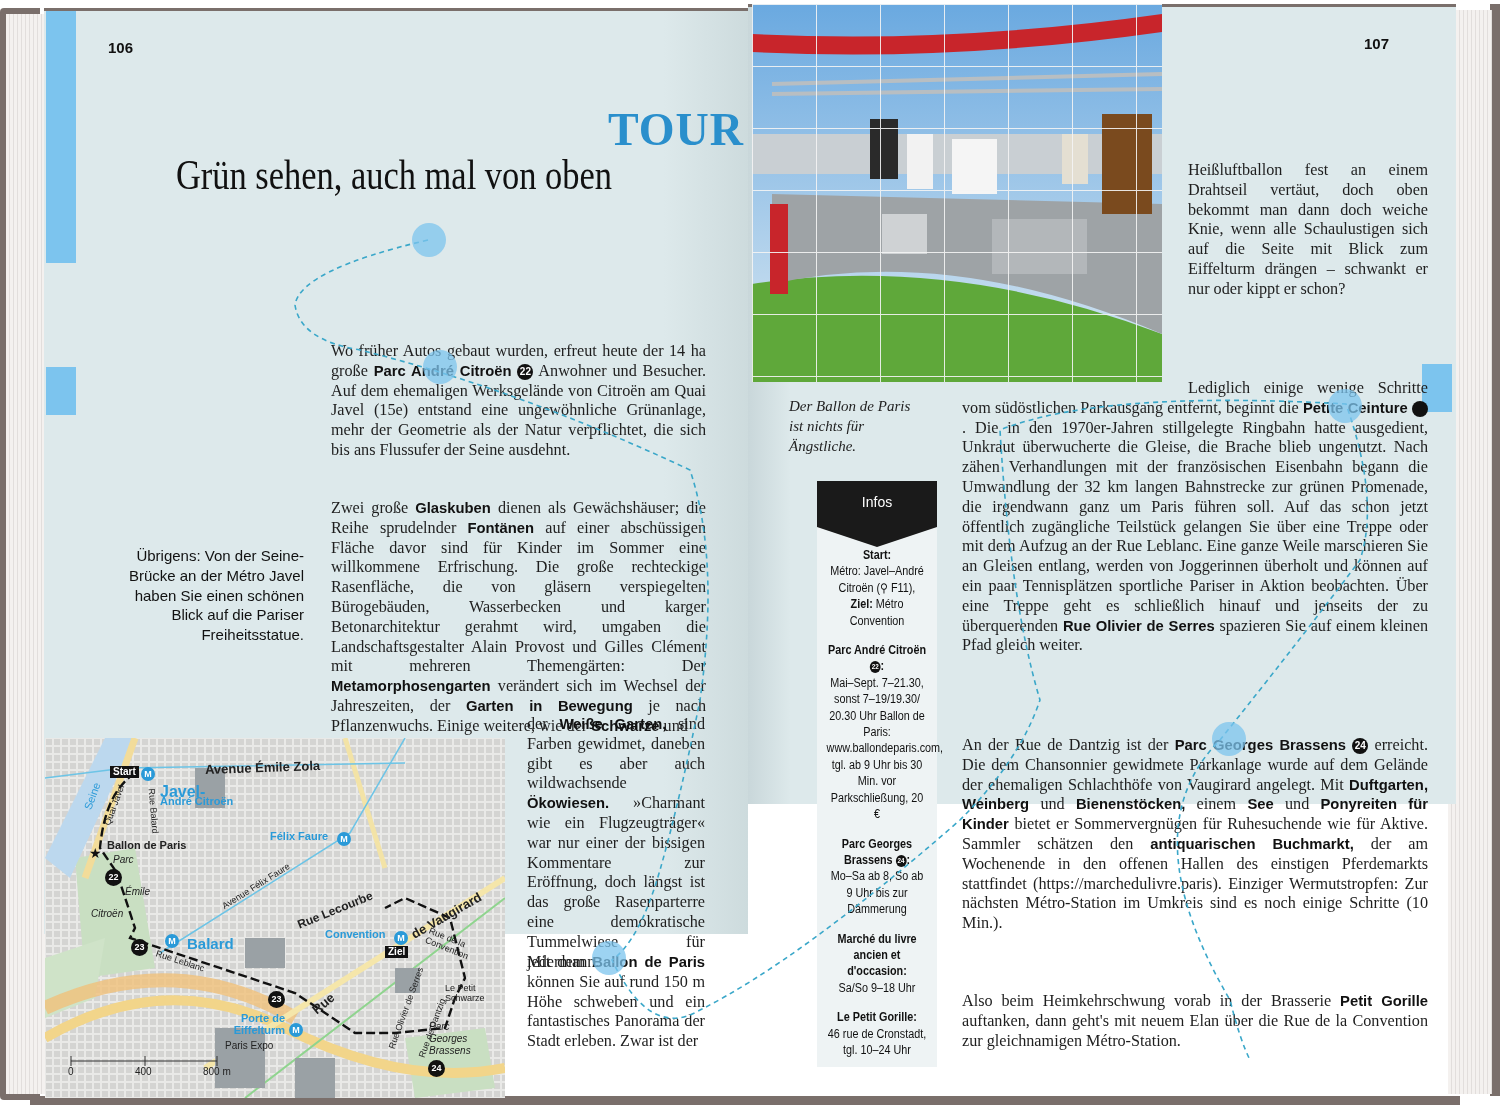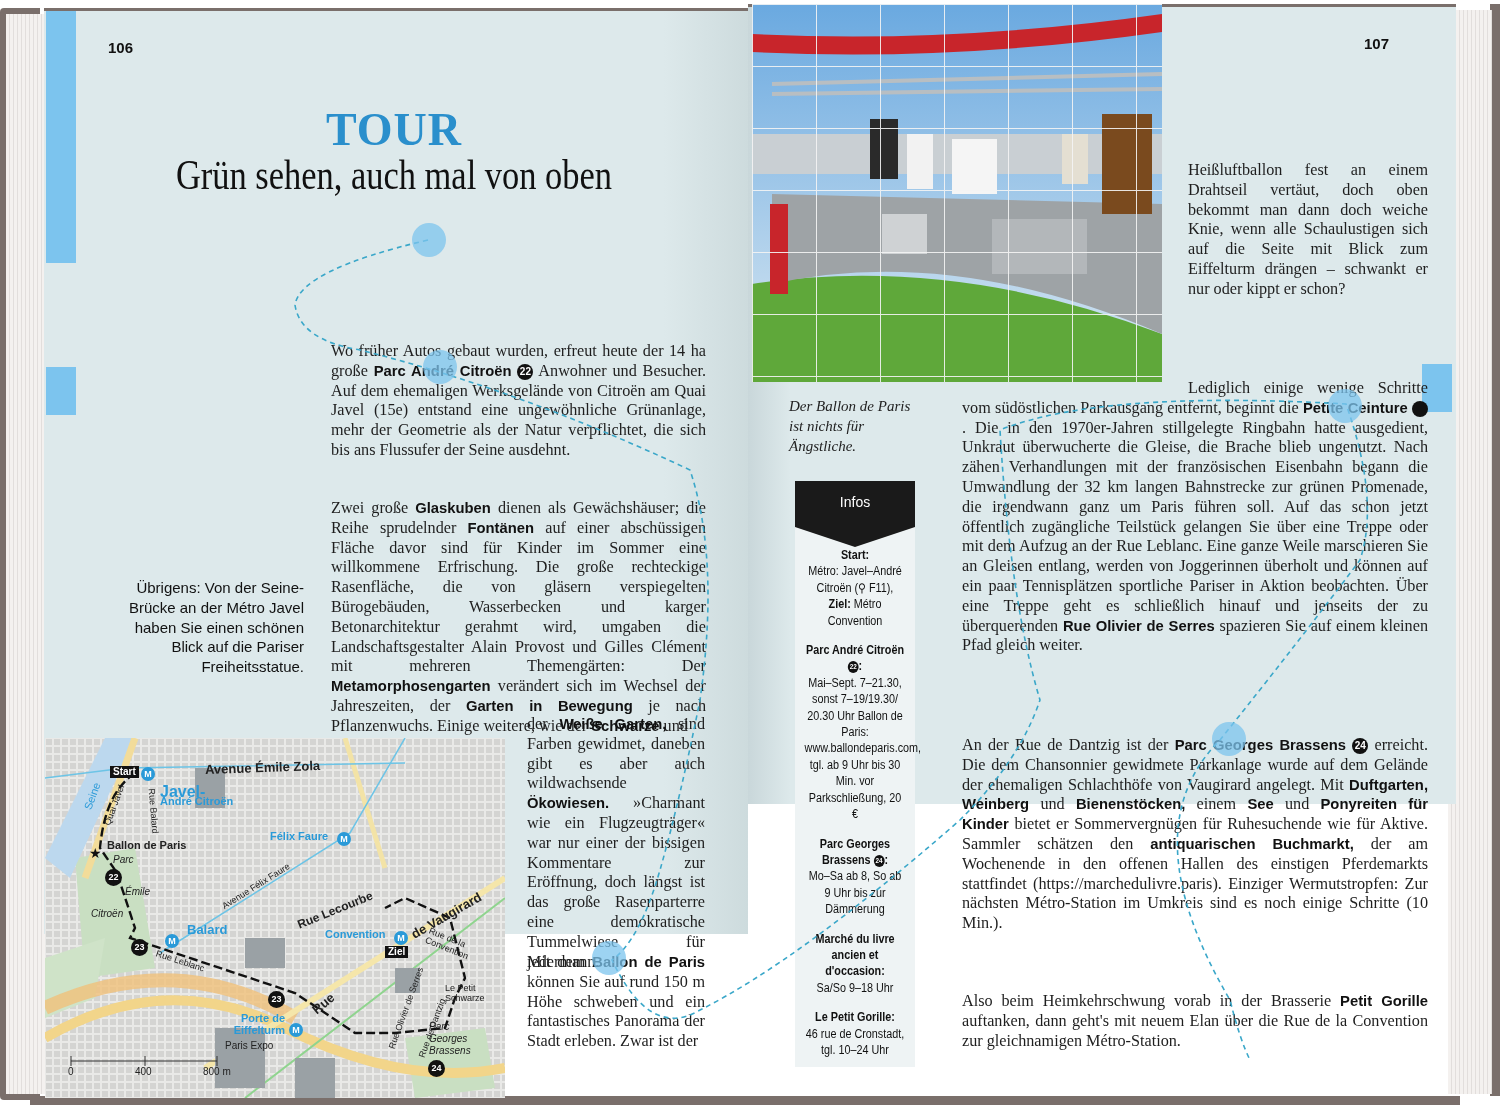--- a/index.html
+++ b/index.html
@@ -8,31 +8,31 @@
   .cover-l{position:absolute;left:0;top:8px;width:40px;height:1092px;background:#7a6f6b;border-radius:4px 0 0 4px}
   .cover-r{position:absolute;right:0;top:4px;width:10px;height:1092px;background:#7a6f6b}
   .edges-l{position:absolute;left:6px;top:14px;width:40px;height:1080px;background:repeating-linear-gradient(90deg,#f4f1ef 0 3px,#e2dedc 3px 4px)}
   .edges-r{position:absolute;right:8px;top:10px;width:44px;height:1084px;background:repeating-linear-gradient(90deg,#f4f1ef 0 3px,#e2dedc 3px 4px)}
   .page{position:absolute;top:8px;height:926px;background:#dde9eb}
   .page-l{left:44px;width:704px;border-top:3px solid #7a6f6b;background:linear-gradient(90deg,#dde9eb 0%,#dde9eb 88%,#cddbdd 100%)}
   .page-r{left:748px;width:708px;top:4px;height:800px;border-top:3px solid #7a6f6b;background:linear-gradient(90deg,#c9d7da 0%,#dde9eb 6%,#dde9eb 100%)}
   .bottom-edge{position:absolute;left:30px;top:1096px;width:1430px;height:9px;background:#7a6f6b}
   .tab{position:absolute;background:#7cc4ee}
   .pnum{position:absolute;font-family:"Liberation Sans",sans-serif;font-weight:bold;font-size:15px;color:#111}
-  .tour{position:absolute;left:0;width:700px;text-align:center;top:92px;font-family:"Liberation Serif",serif;font-weight:bold;font-size:46px;color:#2a8fcc;letter-spacing:1px}
+  .tour{position:absolute;left:0;width:700px;text-align:right;top:92px;font-family:"Liberation Serif",serif;font-weight:bold;font-size:46px;color:#2a8fcc;letter-spacing:1px}
   .title{position:absolute;left:0;width:700px;text-align:center;top:140px;font-family:"Liberation Serif",serif;font-size:42px;color:#111;transform:scaleX(.82);transform-origin:center}
   .subtitle{position:absolute;left:0;width:700px;text-align:center;top:218px;font-family:"Liberation Sans",sans-serif;font-weight:bold;font-size:15px;color:#111}
   .body{font-family:"Liberation Serif",serif;font-size:16.2px;line-height:19.8px;text-align:justify;color:#1e1e1e}
   .body b{font-family:"Liberation Sans",sans-serif;font-weight:bold;font-size:14.8px;color:#111}
   .para{position:absolute}
   .num{display:inline-block;width:16px;height:16px;border-radius:50%;background:#111;color:#fff;font-family:"Liberation Sans",sans-serif;font-size:10px;font-weight:bold;text-align:center;line-height:16px;vertical-align:1px}
   .aside{position:absolute;left:118px;top:576px;width:186px;text-align:right;font-family:"Liberation Sans",sans-serif;font-size:15px;line-height:19.8px;color:#111}
   .caption{position:absolute;left:789px;top:396px;width:130px;font-family:"Liberation Serif",serif;font-style:italic;font-size:15px;line-height:20px;color:#222}
   .photo{position:absolute;left:752px;top:4px;width:410px;height:378px;overflow:hidden;background:#8fbde4}
-  .infos{position:absolute;left:795px;top:481px;width:120px;height:586px;background:#eef3f4}
+  .infos{position:absolute;left:817px;top:481px;width:120px;height:586px;background:#eef3f4}
   .infos-head{position:relative;height:46px;background:#1a1a1a;color:#fff;font-family:"Liberation Sans",sans-serif;font-size:14px;text-align:center;line-height:42px}
   .infos-head:after{content:"";position:absolute;left:0;top:46px;border-left:60px solid transparent;border-right:60px solid transparent;border-top:20px solid #1a1a1a}
   .infos-body{padding:20px 4px 0 4px;font-family:"Liberation Sans",sans-serif;font-size:12px;line-height:16.4px;text-align:center;color:#111;transform:scaleX(.9);transform-origin:center top}
   .infos-body .blk{margin-bottom:13px}
   .infos-body b{font-weight:bold}
   .numsm{display:inline-block;width:12px;height:12px;border-radius:50%;background:#111;color:#fff;font-size:7px;line-height:12px;text-align:center;vertical-align:1px;font-weight:bold}
   .map{position:absolute;left:45px;top:738px;width:460px;height:360px;overflow:hidden;background:#e6e6e3}
   .map .lbl{position:absolute;font-family:"Liberation Sans",sans-serif;white-space:nowrap}
   .lbl.dark{color:#222}
   .lbl.blue{color:#2a9ad8;font-weight:bold}
@@ -53,21 +53,21 @@
   <div class="edges-l"></div>
   <div class="edges-r"></div>
   <div class="bottom-edge"></div>
 
   <div class="page page-l">
     <div class="tab" style="left:2px;top:0;width:30px;height:252px"></div>
     <div class="tab" style="left:2px;top:356px;width:30px;height:48px"></div>
     <div class="pnum" style="left:64px;top:28px">106</div>
     <div class="tour">TOUR</div>
     <div class="title">Grün sehen, auch mal von oben</div>
-    <div class="aside" style="left:74px;top:567px">Übrigens: Von der Seine-Brücke an der Métro Javel haben Sie einen schönen Blick auf die Pariser Freiheitsstatue.</div>
+    <div class="aside" style="left:74px;top:535px">Übrigens: Von der Seine-Brücke an der Métro Javel haben Sie einen schönen Blick auf die Pariser Freiheitsstatue.</div>
 
     <div class="para body" style="left:287px;top:331px;width:375px">Wo früher Autos gebaut wurden, erfreut heute der 14 ha große <b>Parc André Citroën</b> <span class="num">22</span> Anwohner und Besucher. Auf dem ehemaligen Werksgelände von Citroën am Quai Javel (15e) entstand eine ungewöhnliche Grünanlage, mehr der Geometrie als der Natur verpflichtet, die sich bis ans Flussufer der Seine ausdehnt.</div>
     <div class="para body" style="left:287px;top:488px;width:375px">Zwei große <b>Glaskuben</b> dienen als Gewächshäuser; die Reihe sprudelnder <b>Fontänen</b> auf einer abschüssigen Fläche davor sind für Kinder im Sommer eine willkommene Erfrischung. Die große rechteckige Rasenfläche, die von gläsern verspiegelten Bürogebäuden, Wasserbecken und karger Betonarchitektur gerahmt wird, umgaben die Landschaftsgestalter Alain Provost und Gilles Clément mit mehreren Themengärten: Der <b>Metamorphosengarten</b> verändert sich im Wechsel der Jahreszeiten, der <b>Garten in Bewegung</b> je nach Pflanzenwuchs. Einige weitere, wie der <b>Schwarze</b> und</div>
     <div class="para body" style="left:483px;top:704px;width:178px">der <b>Weiße Garten,</b> sind Farben gewidmet, daneben gibt es aber auch wildwachsende <b>Ökowiesen.</b> »Charmant wie ein Flugzeugträger« war nur einer der bissigen Kommentare zur Eröffnung, doch längst ist das große Rasenparterre eine demokratische Tummelwiese für jedermann.</div>
     <div class="para body" style="left:483px;top:942px;width:178px">Mit dem <b>Ballon de Paris</b> können Sie auf rund 150 m Höhe schweben und ein fantastisches Panorama der Stadt erleben. Zwar ist der</div>
   </div>
 
   <div class="map">
     <svg width="460" height="360" viewBox="0 0 460 360">
       <defs>
@@ -121,21 +121,21 @@
     <div class="lbl dark it" style="left:68px;top:116px;font-size:10px">Parc</div>
     <div class="mnum" style="left:60px;top:131px">22</div>
     <div class="lbl dark it" style="left:80px;top:148px;font-size:10px">Émile</div>
     <div class="lbl dark it" style="left:46px;top:170px;font-size:10px">Citroën</div>
     <div class="lbl blue" style="left:225px;top:92px;font-size:11px">Félix Faure</div>
     <div class="metro" style="left:292px;top:94px">M</div>
     <div class="lbl dark" style="left:172px;top:143px;font-size:9px;transform:rotate(-32deg)">Avenue Félix Faure</div>
     <div class="lbl dark bold" style="left:250px;top:165px;font-size:12px;transform:rotate(-22deg)">Rue Lecourbe</div>
     <div class="mnum" style="left:86px;top:201px">23</div>
     <div class="metro" style="left:120px;top:196px">M</div>
-    <div class="lbl blue" style="left:142px;top:184px;font-size:13px">Balard</div>
+    <div class="lbl blue" style="left:142px;top:197px;font-size:15px">Balard</div>
     <div class="lbl dark" style="left:110px;top:218px;font-size:9px;transform:rotate(18deg)">Rue Leblanc</div>
     <div class="lbl blue" style="left:280px;top:190px;font-size:11px">Convention</div>
     <div class="metro" style="left:349px;top:193px">M</div>
     <div class="lbl dark bold" style="left:362px;top:170px;font-size:13px;transform:rotate(-30deg)">de Vaugirard</div>
     <div class="tag" style="left:340px;top:208px">Ziel</div>
     <div class="lbl dark" style="left:380px;top:200px;font-size:9px;transform:rotate(22deg);width:70px;white-space:normal;line-height:10px">Rue de la Convention</div>
     <div class="mnum" style="left:223px;top:253px">23</div>
     <div class="lbl dark bold" style="left:266px;top:258px;font-size:13px;transform:rotate(-40deg)">Rue</div>
     <div class="lbl dark" style="left:400px;top:245px;font-size:9px;width:50px;white-space:normal;line-height:10px">Le Petit Schwarze</div>
     <div class="lbl dark" style="left:318px;top:265px;font-size:9px;transform:rotate(-70deg)">Rue Olivier de Serres</div>

